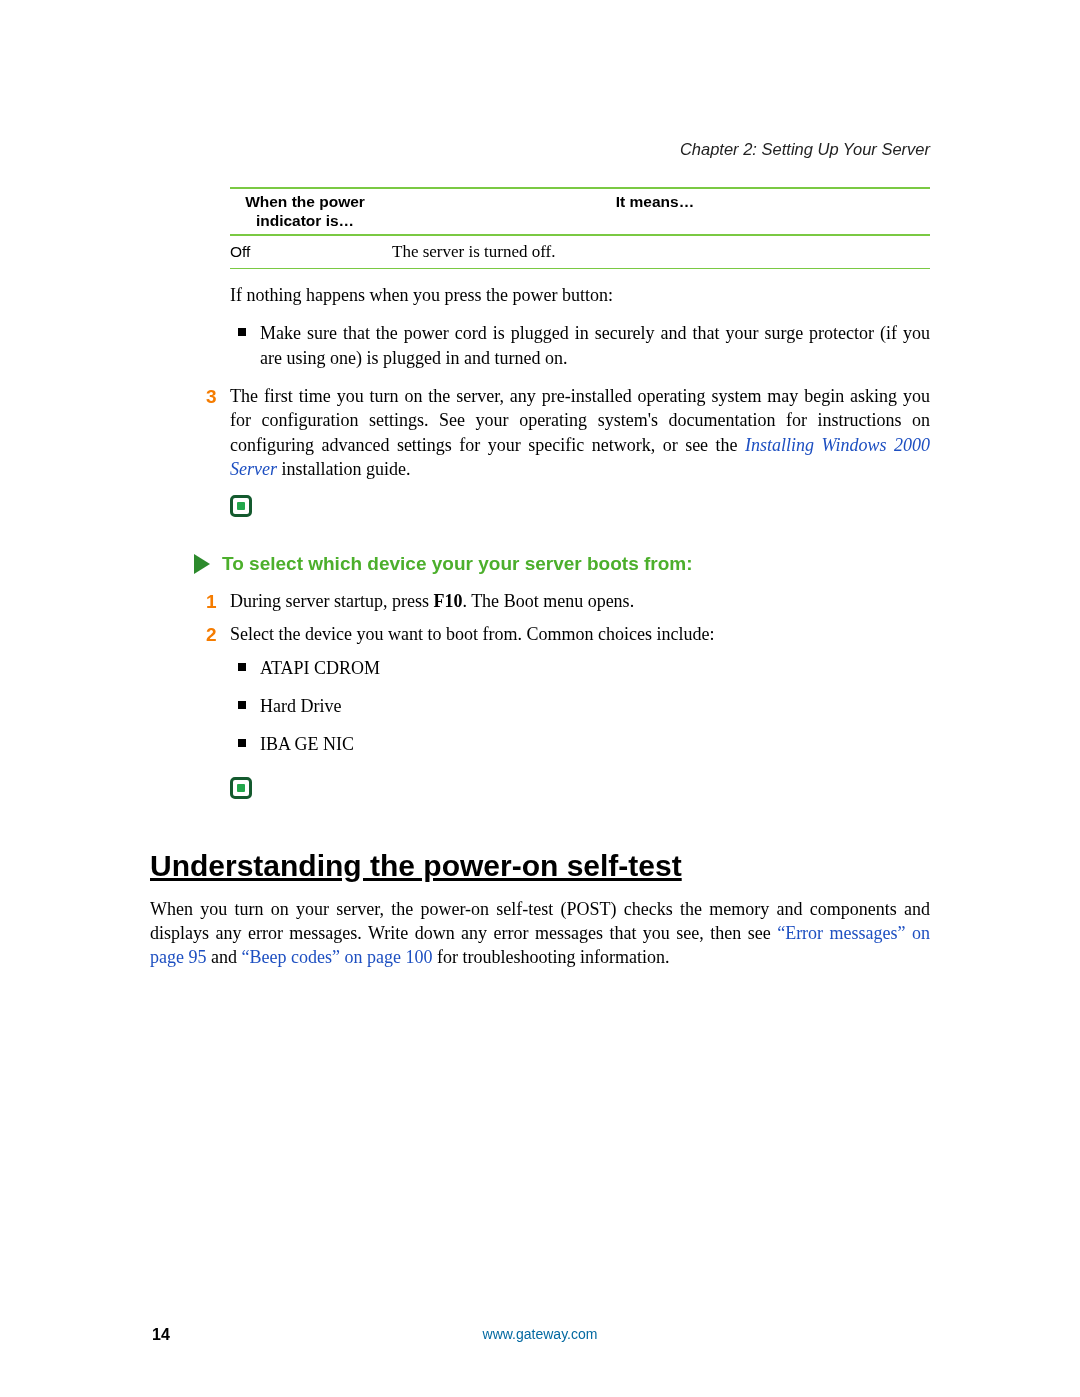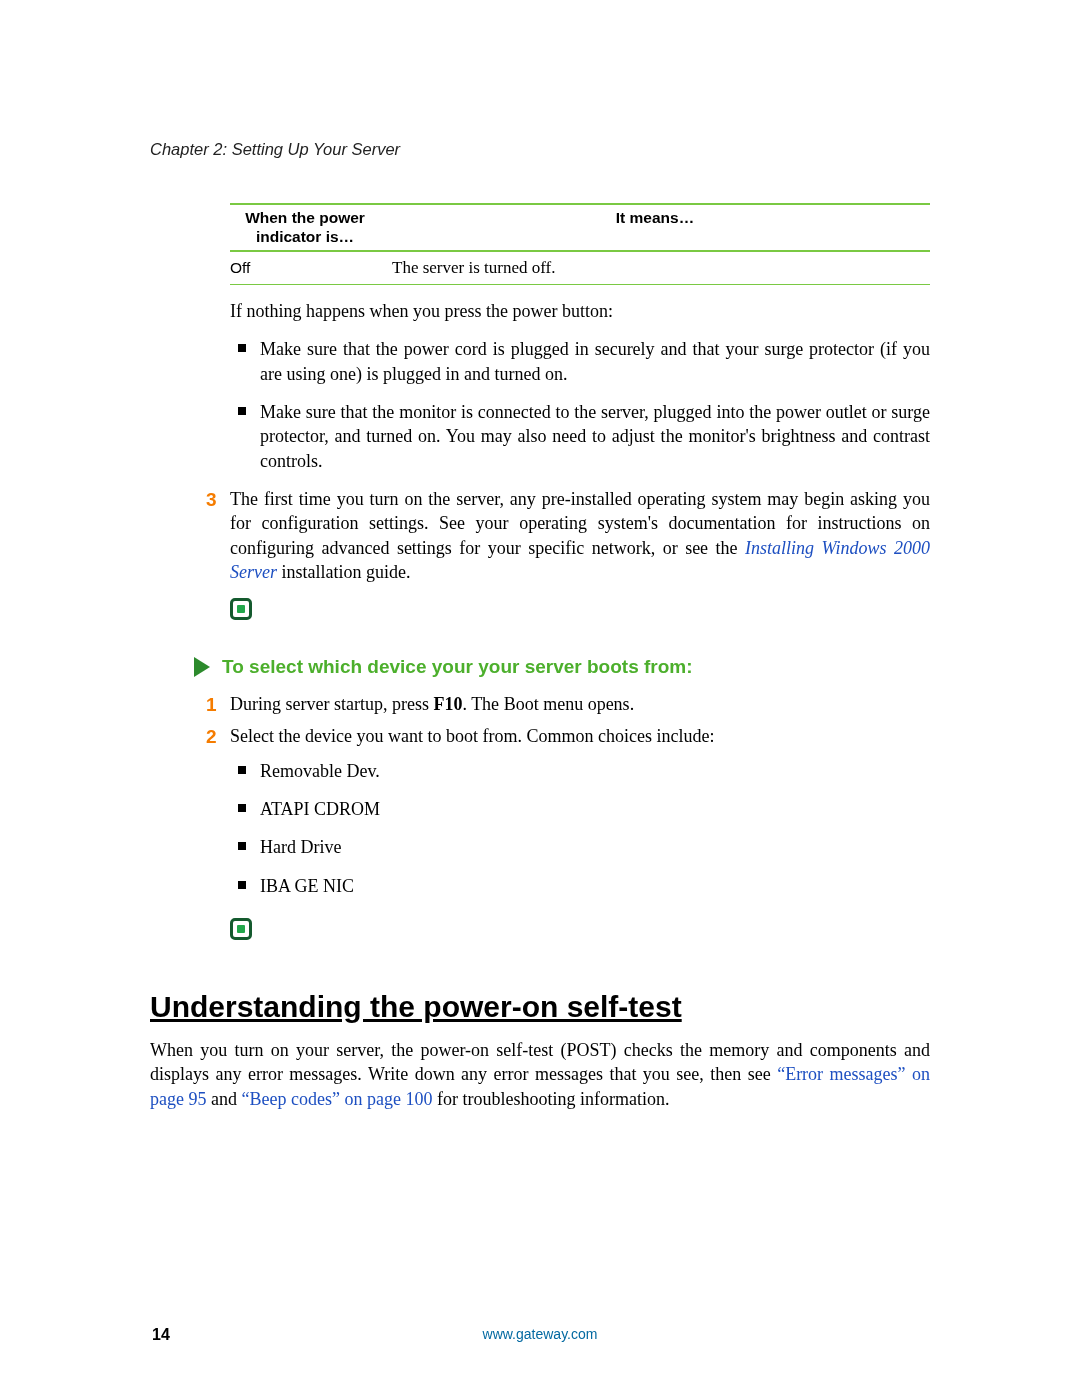--- a/index.html
+++ b/index.html
@@ -13,22 +13,23 @@
     position: relative;
   }
   .page {
     padding: 140px 150px 0 150px;
     position: relative;
   }
   .chapter-header {
     font-style: italic;
     font-family: Arial, Helvetica, sans-serif;
     font-size: 16.5px;
-    margin-bottom: 44px;
+    margin-bottom: 28px;
     color: #222;
+    text-align: right;
   }
   .content {
     margin-left: 80px;
   }
   table.power-table {
     border-collapse: collapse;
     width: 100%;
     font-size: 17px;
   }
   table.power-table th {
@@ -194,21 +195,20 @@
           <td>Off</td>
           <td>The server is turned off.</td>
         </tr>
       </tbody>
     </table>
 
     <p class="body-text">If nothing happens when you press the power button:</p>
 
     <ul class="square">
       <li>Make sure that the power cord is plugged in securely and that your surge protector (if you are using one) is plugged in and turned on.</li>
-      <li>Make sure that the monitor is connected to the server, plugged into the power outlet or surge protector, and turned on. You may also need to adjust the monitor's brightness and contrast controls.</li>
     </ul>
 
     <div class="step-row">
       <span class="step-num">3</span>
       <span>The first time you turn on the server, any pre-installed operating system may begin asking you for configuration settings. See your operating system's documentation for instructions on configuring advanced settings for your specific network, or see the </span><span class="link-italic">Installing Windows 2000 Server</span><span> installation guide.</span>
     </div>
 
     <div class="end-square"></div>
 
     <div class="arrow-row">
@@ -219,21 +219,20 @@
       <span class="step-num">1</span>
       <span>During server startup, press </span><span class="bold">F10</span><span>. The </span><span class="ital">Boot</span><span> menu opens.</span>
     </div>
 
     <div class="step-row">
       <span class="step-num">2</span>
       <span>Select the device you want to boot from. Common choices include:</span>
     </div>
 
     <ul class="square">
-      <li>Removable Dev.</li>
       <li>ATAPI CDROM</li>
       <li>Hard Drive</li>
       <li>IBA GE NIC</li>
     </ul>
 
     <div class="end-square"></div>
 
     <div class="h2">Understanding the power-on self-test</div>
 
     <p class="body-text" style="margin-left:-80px;">

